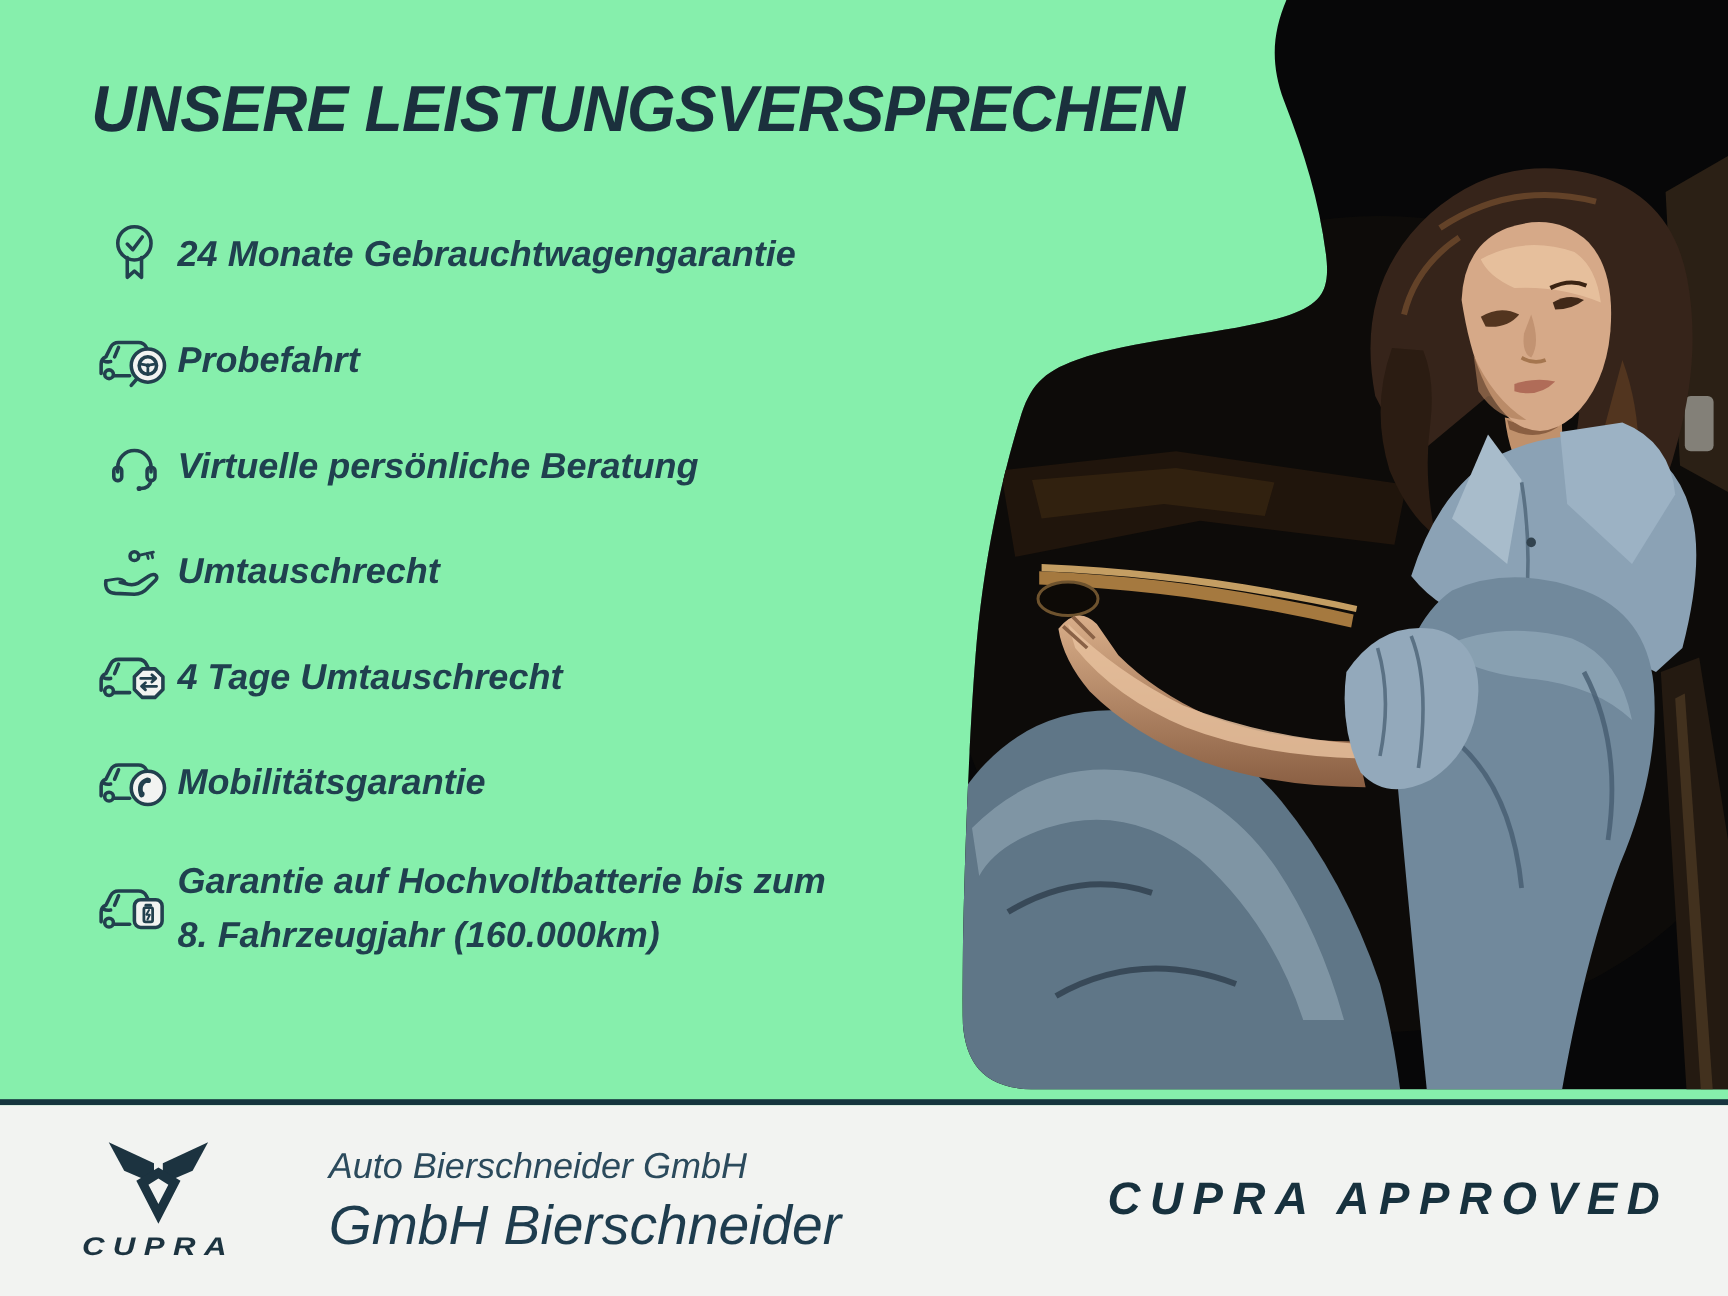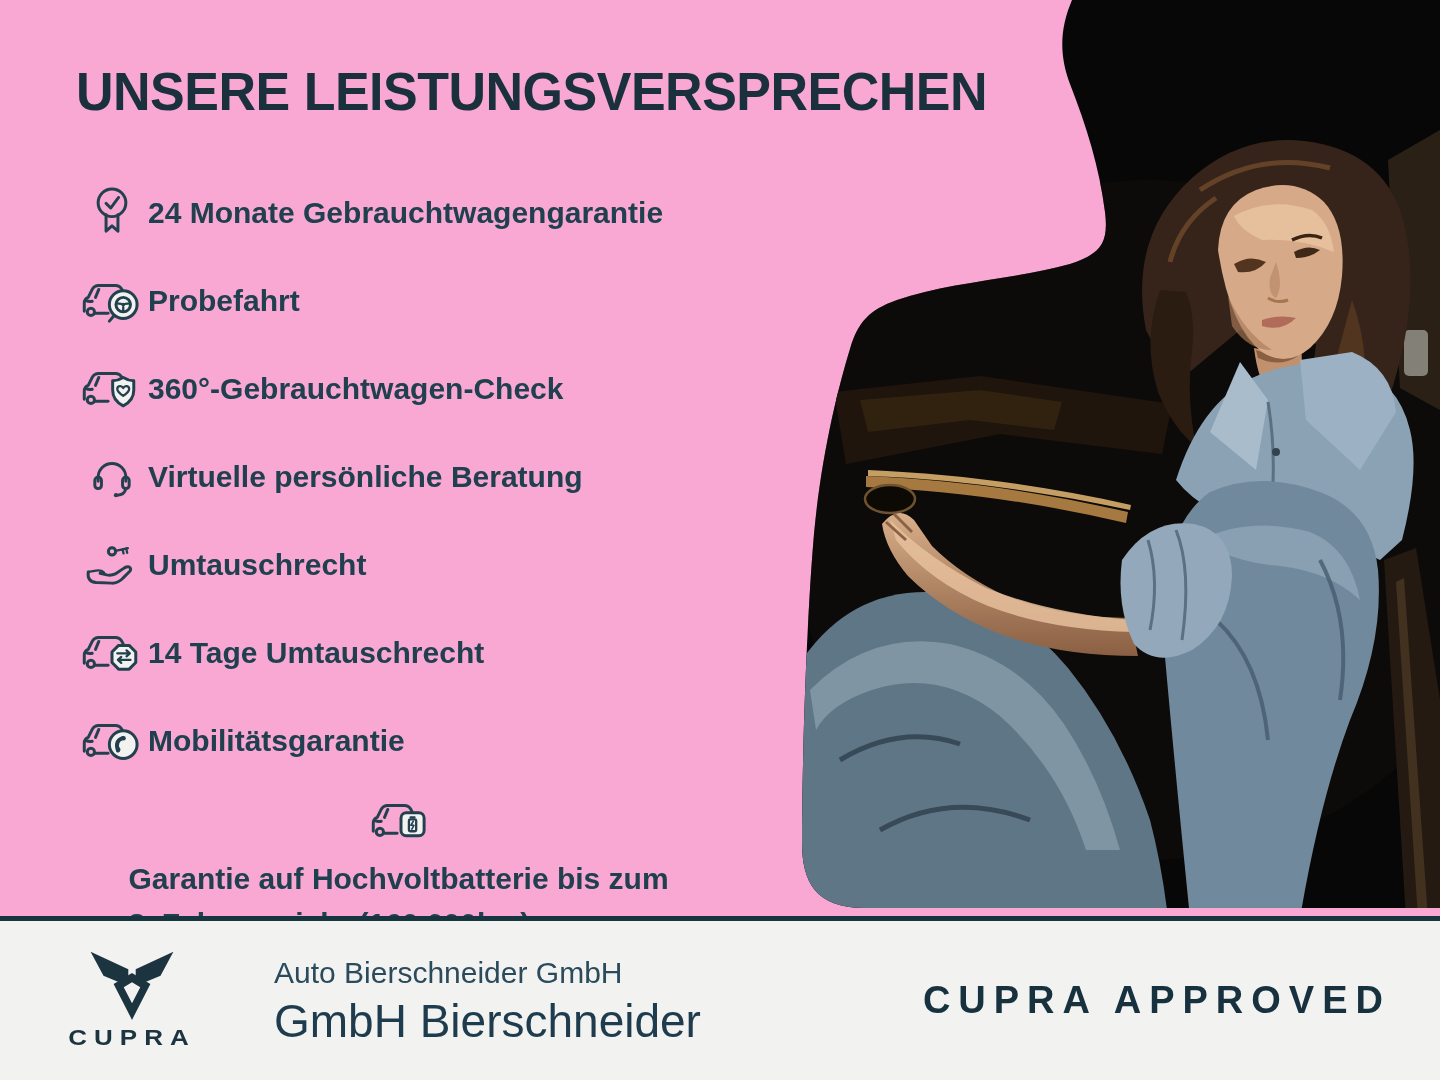--- a/index.html
+++ b/index.html
@@ -1,28 +1,28 @@
 <!DOCTYPE html>
 <html><head>
 <meta charset="utf-8">
 <style>
   html,body{margin:0;padding:0;}
   .canvas{
     position:relative;width:1440px;height:1080px;overflow:hidden;
-    background:#f9a8d4;font-family:"Liberation Sans",sans-serif;
+    background:#86efac;font-family:"Liberation Sans",sans-serif;font-style:italic;
   }
   .photo-svg{position:absolute;top:0;left:0;display:block;}
   .page-title{
     position:absolute;left:76px;top:60px;margin:0;
     font-size:52px;font-weight:700;letter-spacing:-0.5px;
     color:#1b303d;white-space:nowrap;transform:scaleY(1.04);transform-origin:left top;
   }
   .benefits{position:absolute;left:76px;top:168px;width:650px;margin:0;padding:0;list-style:none;}
   .benefit{display:flex;align-items:center;min-height:88px;}
-  .benefit:last-child{min-height:122px;flex-direction:column;}
+  .benefit:last-child{min-height:122px;}
   .icon-box{flex:0 0 72px;display:flex;justify-content:center;align-items:center;}
   .icon-box svg{display:block;}
   .benefit-label{
     font-size:30px;font-weight:700;color:#20404f;line-height:45px;max-width:545px;
   }
   .footer-rule{position:absolute;left:0;top:916px;width:1440px;height:5px;background:#16353f;}
   .page-footer{
     position:absolute;left:0;top:921px;width:1440px;height:159px;
     display:flex;align-items:center;background:#f2f3f1;
   }
@@ -168,34 +168,20 @@
           <circle class="knock" cx="67" cy="57" r="21"></circle>
           <circle cx="67" cy="57" r="11"></circle>
           <circle class="solid" cx="67" cy="57" r="3"></circle>
           <path class="thin" d="M56.5,55 L64,56 M77.5,55 L70,56 M67,68 L67,61"></path>
           <path d="M53,74 L46,82"></path>
         </svg>
       </span>
       <span class="benefit-label">Probefahrt</span>
     </li>
 
-    <li class="benefit">
-      <span class="icon-box">
-        <svg class="line-icon" width="66" height="66" viewBox="0 0 100 100">
-          <path d="M8,67 L8,55 Q8,48 14,46 L20,34 Q23,28 30,28 L55,28 Q62,28 65,34 L68,40"></path>
-          <path d="M11,51 Q15,53 20,52"></path>
-            <path d="M25,46 L30,34"></path>
-          <circle cx="18" cy="68" r="5.5"></circle>
-            <path d="M24,70 L44,70"></path>
-          <path class="knock" d="M67,34 Q75,39 83,39 L83,53 Q83,69 67,77 Q51,69 51,53 L51,39 Q59,39 67,34 Z" stroke="#22404e"></path>
-          <path class="thin" d="M67,50 C64.5,45.5 58,46.5 58,51.5 C58,55.5 62,58.5 67,62 C72,58.5 76,55.5 76,51.5 C76,46.5 69.5,45.5 67,50 Z"></path>
-        </svg>
-      </span>
-      <span class="benefit-label">360°-Gebrauchtwagen-Check</span>
-    </li>
 
     <li class="benefit">
       <span class="icon-box">
         <svg class="line-icon" width="66" height="66" viewBox="0 0 100 100">
           <path d="M29,58 L29,52 A21,21 0 0 1 71,52 L71,58"></path>
           <rect x="24" y="52" width="10" height="17" rx="4.5"></rect>
           <rect x="66" y="52" width="10" height="17" rx="4.5"></rect>
           <path d="M71,69 Q69,79 58,79"></path>
           <circle class="solid" cx="56" cy="79" r="3.2"></circle>
         </svg>
@@ -220,21 +206,21 @@
         <svg class="line-icon" width="66" height="66" viewBox="0 0 100 100">
           <path d="M8,67 L8,55 Q8,48 14,46 L20,34 Q23,28 30,28 L55,28 Q62,28 65,34 L68,40"></path>
           <path d="M11,51 Q15,53 20,52"></path>
             <path d="M25,46 L30,34"></path>
           <circle cx="18" cy="68" r="5.5"></circle>
             <path d="M24,70 L44,70"></path>
           <polygon class="knock" points="50,50 60,40 76,40 86,50 86,66 76,76 60,76 50,66" stroke="#22404e"></polygon>
           <path class="thin" d="M58,52 L76,52 M72,47.5 L77,52 L72,56.5 M78,62 L60,62 M64,57.5 L59,62 L64,66.5"></path>
         </svg>
       </span>
-      <span class="benefit-label">14 Tage Umtauschrecht</span>
+      <span class="benefit-label">4 Tage Umtauschrecht</span>
     </li>
 
     <li class="benefit">
       <span class="icon-box">
         <svg class="line-icon" width="66" height="66" viewBox="0 0 100 100">
           <path d="M8,67 L8,55 Q8,48 14,46 L20,34 Q23,28 30,28 L55,28 Q62,28 65,34 L68,40"></path>
           <path d="M11,51 Q15,53 20,52"></path>
             <path d="M25,46 L30,34"></path>
           <circle cx="18" cy="68" r="5.5"></circle>
             <path d="M24,70 L44,70"></path>

